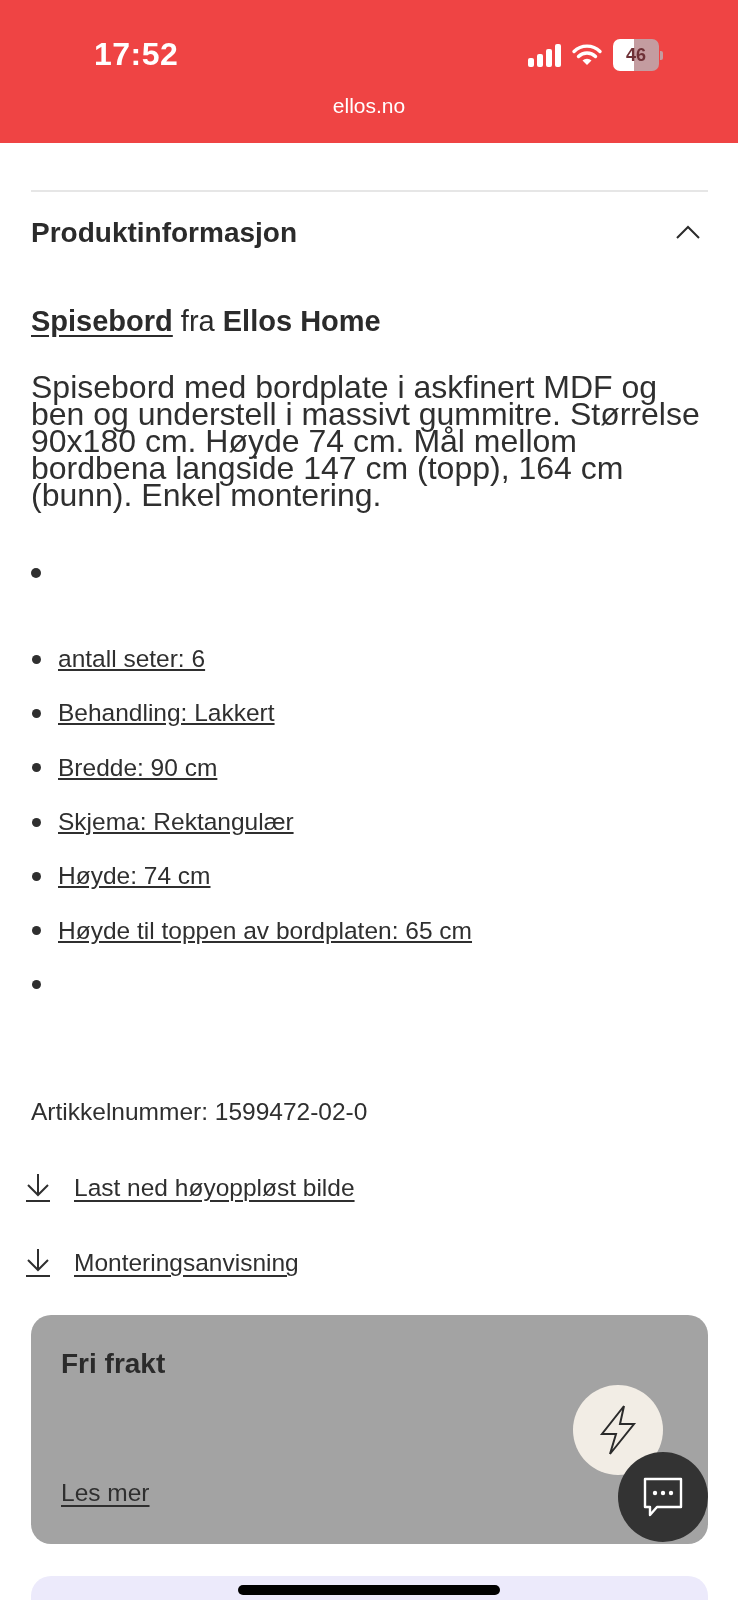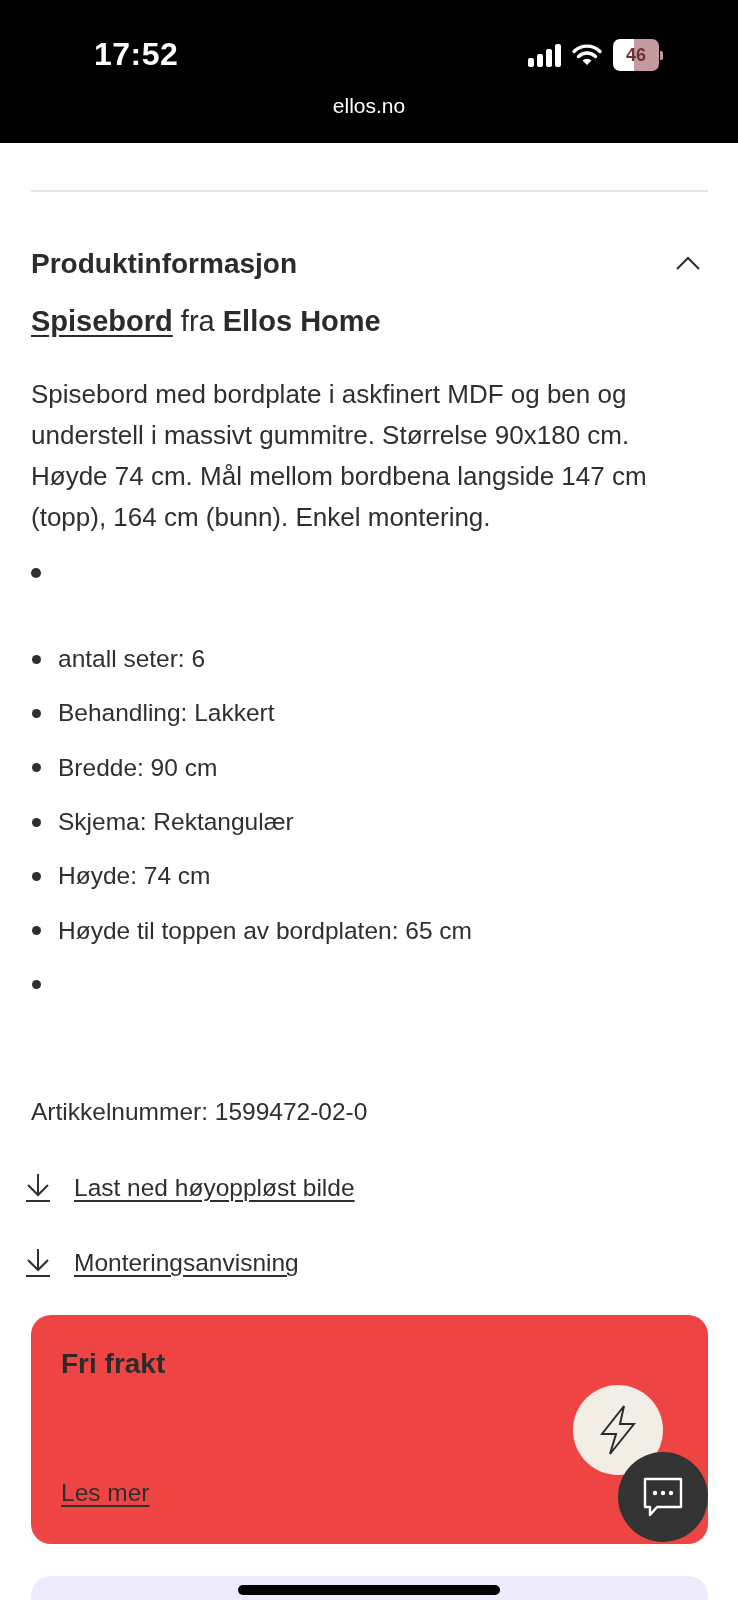--- a/index.html
+++ b/index.html
@@ -1,79 +1,79 @@
 <!DOCTYPE html>
 <html><head>
   <meta charset="utf-8">
   <style>
     * { box-sizing: border-box; margin: 0; padding: 0; }
     html, body { width: 738px; height: 1600px; overflow: hidden; background: #ffffff; }
     body { font-family: "Liberation Sans", "DejaVu Sans", sans-serif; color: #2b2b2b; position: relative; }
 
     .statusbar {
       position: absolute; left: 0; top: 0; width: 738px; height: 143px;
-      background: #000000; color: #fff;
+      background: #ef4444; color: #fff;
     }
     .time {
       position: absolute; left: 94px; top: 36px; font-size: 32px; font-weight: bold; letter-spacing: 0.5px;
     }
     .status-icons { position: absolute; left: 528px; top: 40px; height: 30px; display: flex; align-items: center; gap: 10px; }
     .signal { display: flex; align-items: flex-end; gap: 3px; height: 24px; }
     .signal span { width: 6px; background: #fff; border-radius: 2px; display: block; }
     .battery {
       position: relative; width: 46px; height: 32px; border-radius: 7px;
       background: linear-gradient(90deg, #ffffff 0%, #ffffff 46%, #c49ca0 46%, #c49ca0 100%);
       color: #6e3137; font-size: 18px; font-weight: bold; display: flex; align-items: center; justify-content: center;
     }
     .battery-nub { width: 3px; height: 9px; background: #c49ca0; border-radius: 0 2px 2px 0; margin-left: -8px; }
     .url {
       position: absolute; top: 94px; left: 0; width: 738px; text-align: center;
       font-size: 21px; color: #fff;
     }
     .divider { position: absolute; left: 31px; top: 190px; width: 677px; height: 2px; background: #e6e6e6; }
 
     .acc-header {
-      position: absolute; left: 31px; top: 244px; width: 677px; height: 40px;
+      position: absolute; left: 31px; top: 213px; width: 677px; height: 40px;
       display: flex; justify-content: space-between; align-items: center; cursor: pointer;
     }
     .acc-title { font-size: 28px; font-weight: bold; color: #2b2b2b; }
     .chevron-up { width: 28px; height: 28px; position: relative; margin-right: 6px; }
     .chevron-up svg { width: 28px; height: 28px; }
 
     .subtitle { position: absolute; left: 31px; top: 305px; font-size: 29px; color: #2b2b2b; }
     .subtitle a { color: #2b2b2b; font-weight: bold; text-decoration: underline; text-underline-offset: 4px; }
     .subtitle .brand { font-weight: bold; }
 
     .desc {
       position: absolute; left: 31px; top: 374px; width: 680px;
-      font-size: 26px; line-height: 41px; color: #2f2f2f;
+      font-size: 32px; line-height: 27px; color: #2f2f2f;
     }
 
     .empty-bullet { position: absolute; left: 31px; top: 568px; width: 10px; height: 10px; border-radius: 50%; background: #2f2f2f; }
 
     .specs { position: absolute; left: 31px; top: 632px; list-style: none; }
     .specs li {
-      height: 54.3px; display: flex; align-items: center; font-size: 24.5px; color: #2f2f2f;
+      height: 54.3px; display: flex; align-items: center; font-size: 24.5px; color: #2f2f2f; text-decoration: underline;
     }
     .specs li .dot { width: 9px; height: 9px; border-radius: 50%; background: #2f2f2f; margin-right: 17px; margin-left: 1px; flex-shrink: 0; }
 
     .article { position: absolute; left: 31px; top: 1098px; font-size: 24.5px; color: #2f2f2f; }
 
     .dl-link {
       position: absolute; left: 24px; display: flex; align-items: center; gap: 22px;
       font-size: 24.5px; color: #2f2f2f; text-decoration: none; cursor: pointer;
     }
     .dl-link .label { text-decoration: underline; text-underline-offset: 4px; text-decoration-thickness: 1.5px; }
     .dl-link svg { width: 28px; height: 32px; }
     .dl1 { top: 1172px; }
     .dl2 { top: 1247px; }
 
     .card {
       position: absolute; left: 31px; top: 1315px; width: 677px; height: 229px;
-      background: #ef4444; border-radius: 20px;
+      background: #a3a3a3; border-radius: 20px;
     }
     .card-title { position: absolute; left: 30px; top: 33px; font-size: 28px; font-weight: bold; color: #2b2b2b; }
     .card-text { position: absolute; left: 30px; top: 86px; width: 430px; font-size: 24.5px; line-height: 39px; color: #2f2f2f; }
     .card-link {
       position: absolute; left: 30px; top: 164px; font-size: 24.5px; color: #2f2f2f;
       text-decoration: underline; text-underline-offset: 4px; cursor: pointer;
     }
     .bolt-circle {
       position: absolute; left: 542px; top: 70px; width: 90px; height: 90px; border-radius: 50%;
       background: #f2ede5; display: flex; align-items: center; justify-content: center;

